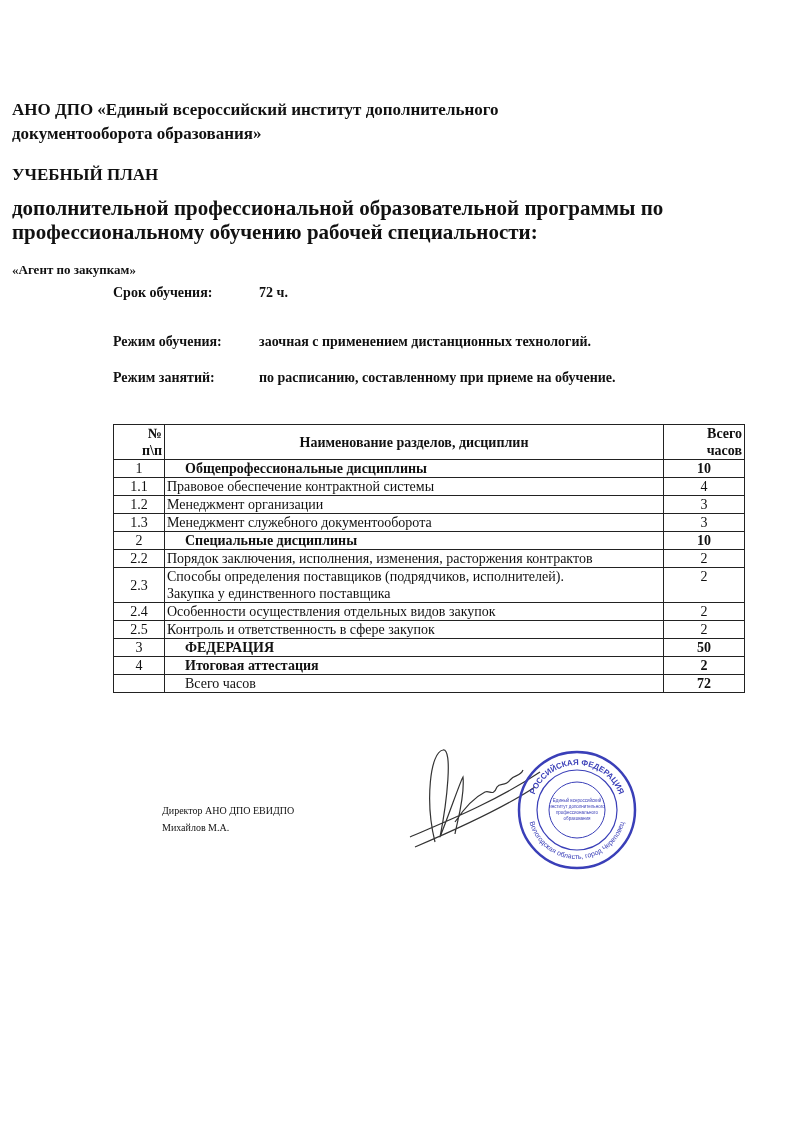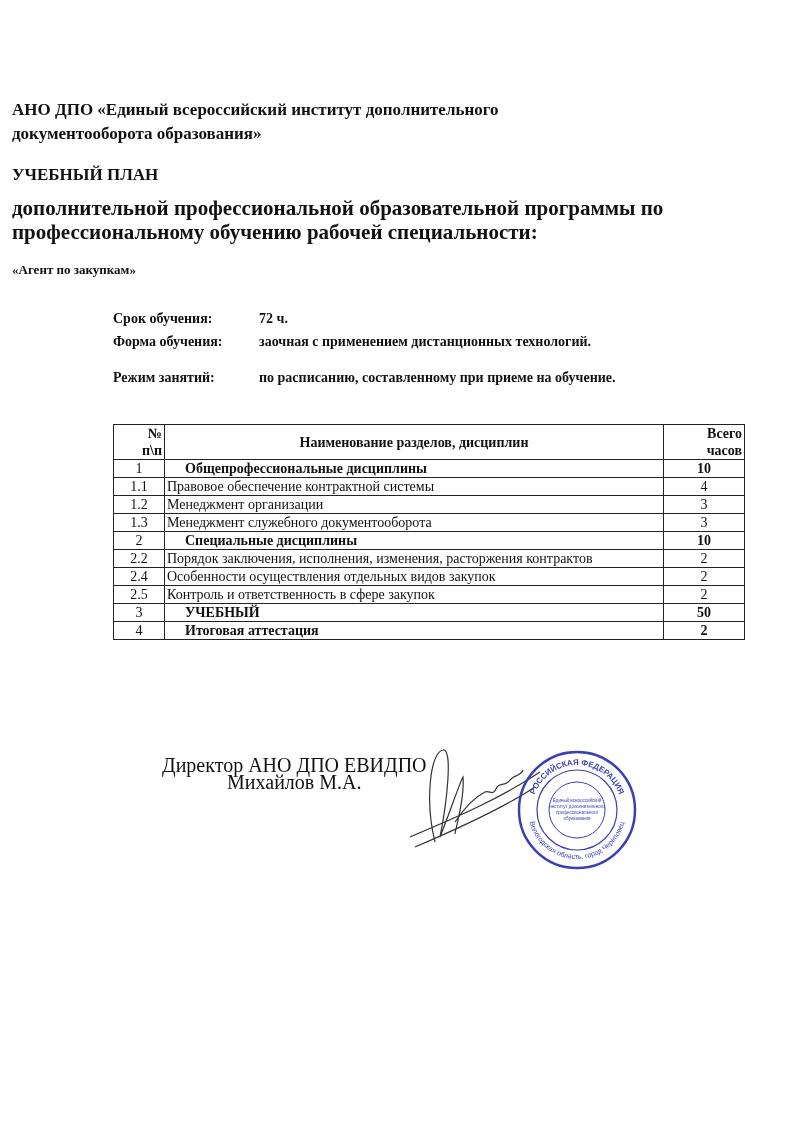--- a/index.html
+++ b/index.html
@@ -12,43 +12,43 @@
   .meta { position: absolute; left: 113px; font-size: 14px; font-weight: bold; }
   .meta .lbl { display: inline-block; width: 146px; }
   table { position: absolute; left: 113px; top: 424px; width: 632px; border-collapse: collapse; font-size: 14px; }
   td, th { border: 1px solid #222; padding: 0 2px; line-height: 17px; vertical-align: middle; }
   th { font-weight: bold; }
   .c-num { width: 46px; text-align: center; }
   .c-num.sub { }
   .c-hours { width: 76px; text-align: center; }
   .bold { font-weight: bold; }
   .indent { padding-left: 20px; }
-  .signer { position: absolute; left: 162px; top: 757px; font-size: 20px; line-height: 17px; text-align: center; }
+  .signer { position: absolute; left: 162px; top: 802px; font-size: 10px; line-height: 17px; }
   .signature { position: absolute; left: 405px; top: 742px; }
   .stamp { position: absolute; left: 514px; top: 747px; }
 </style>
 </head>
 <body>
 
 <div class="center org">
   <div>АНО ДПО «Единый всероссийский институт дополнительного</div>
   <div>документооборота образования»</div>
 </div>
 <div class="center title">УЧЕБНЫЙ ПЛАН</div>
 <div class="center subtitle">
   <div>дополнительной профессиональной образовательной программы по</div>
   <div>профессиональному обучению рабочей специальности:</div>
 </div>
 <div class="center program">«Агент по закупкам»</div>
 
-<div class="meta" style="top:311px">
+<div class="meta" style="top:285px">
   <span class="lbl">Срок обучения:</span><span>72 ч.</span>
 </div>
 <div class="meta" style="top:334px">
-  <span class="lbl">Форма обучения:</span><span>заочная с применением дистанционных технологий.</span>
+  <span class="lbl">Режим обучения:</span><span>заочная с применением дистанционных технологий.</span>
 </div>
 <div class="meta" style="top:370px">
   <span class="lbl">Режим занятий:</span><span>по расписанию, составленному при приеме на обучение.</span>
 </div>
 
 <table>
   <tbody>
       <tr>
     <th class="c-num" style="text-align:right">
           <div>№</div>
@@ -84,38 +84,51 @@
         <td class="c-num">2</td>
         <td class="bold indent">Специальные дисциплины</td>
         <td class="c-hours bold">10</td>
       </tr>
   <tr>
         <td class="c-num sub">2.2</td>
         <td>Порядок заключения, исполнения, изменения, расторжения контрактов</td>
         <td class="c-hours">2</td>
       </tr>
   <tr>
+        <td class="c-num sub">2.3</td>
+        <td>
+          <div>Способы определения поставщиков (подрядчиков, исполнителей).</div>
+          <div>Закупка у единственного поставщика</div>
+        </td>
+        <td class="c-hours" style="vertical-align:top">2</td>
+      </tr>
+  <tr>
         <td class="c-num sub">2.4</td>
         <td>Особенности осуществления отдельных видов закупок</td>
         <td class="c-hours">2</td>
       </tr>
   <tr>
         <td class="c-num sub">2.5</td>
         <td>Контроль и ответственность в сфере закупок</td>
         <td class="c-hours">2</td>
       </tr>
   <tr>
         <td class="c-num">3</td>
-        <td class="bold indent">УЧЕБНЫЙ</td>
+        <td class="bold indent">ФЕДЕРАЦИЯ</td>
         <td class="c-hours bold">50</td>
       </tr>
   <tr>
         <td class="c-num">4</td>
         <td class="bold indent">Итоговая аттестация</td>
         <td class="c-hours bold">2</td>
+      </tr>
+  <tr>
+        <td class="c-num"></td>
+        <td class="indent">Всего часов</td>
+        <td class="c-hours bold">72</td>
       </tr>
 </tbody>
   </table>
 
 <div class="signer">
   <div>Директор АНО ДПО ЕВИДПО</div>
   <div>Михайлов М.А.</div>
 </div>
 
 <svg class="signature" width="140" height="110" viewBox="0 0 140 110">

